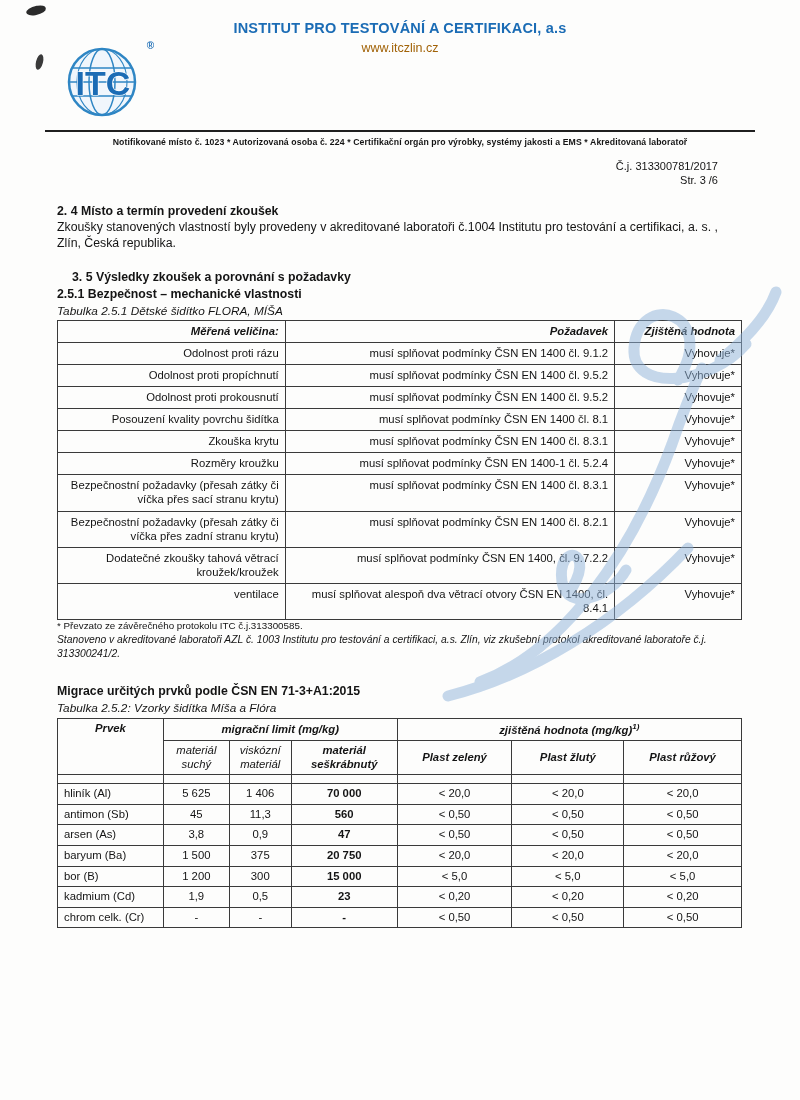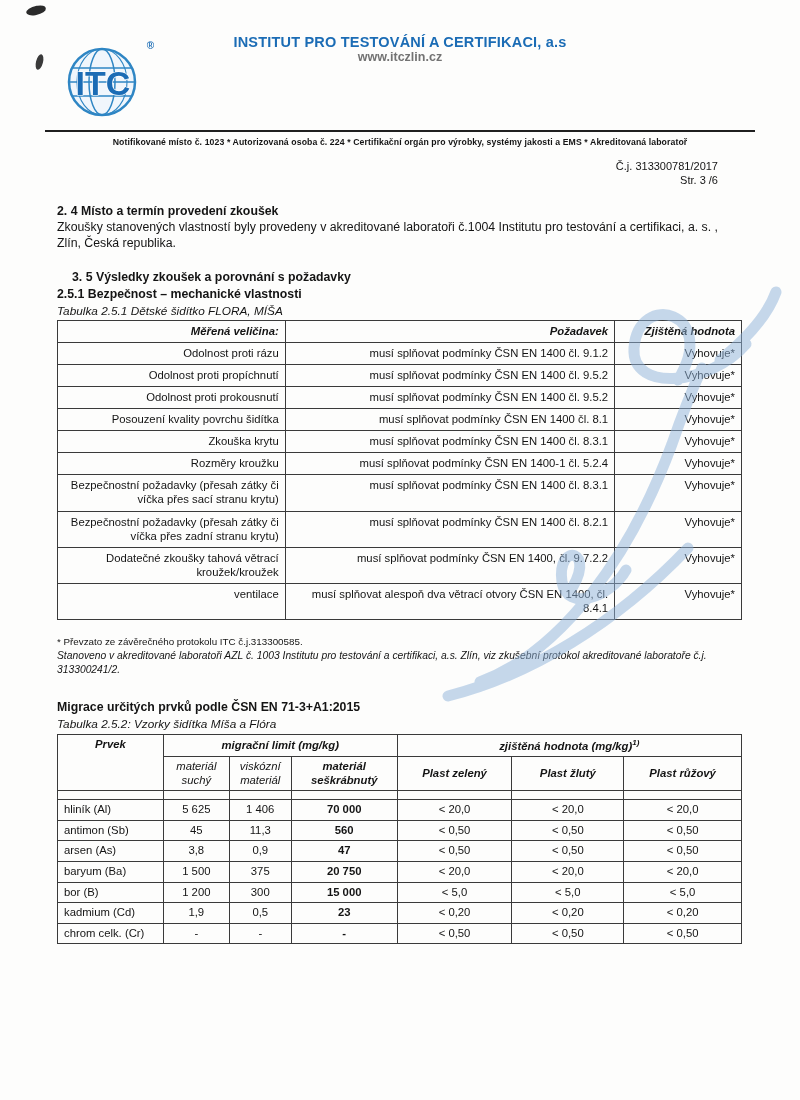--- a/index.html
+++ b/index.html
@@ -10,42 +10,42 @@
     font-family:"Liberation Sans", sans-serif;
   }
   
   .speck1 { position:absolute; left:26px; top:6px; width:20px; height:9px; background:#2b2b2b; border-radius:60% 40% 55% 45%; transform:rotate(-10deg); }
   .speck2 { position:absolute; left:36px; top:54px; width:7px; height:16px; background:#3a3a3a; border-radius:50%; transform:rotate(14deg); }
 
   
   .doc-header { position:relative; height:130px; }
   .logo { position:absolute; left:60px; top:42px; width:88px; height:80px; }
   .logo-reg { position:absolute; right:-6px; top:-2px; font-size:10px; font-weight:bold; color:#1b6cb5; }
-  .org-block { text-align:center; padding-top:34px; }
+  .org-block { text-align:center; padding-top:20px; }
   .org-name { color:#1b6cb5; font-weight:bold; font-size:14.5px; letter-spacing:0.2px; }
-  .org-site { color:#737373; font-weight:bold; font-size:12.5px; }
+  .org-site { color:#a16207; font-weight:normal; font-size:12.5px; margin-top:5px; }
   .rule { border-top:2px solid #1f1f1f; margin:0 45px; }
   .accred { text-align:center; font-size:8.7px; font-weight:bold; margin-top:5px; letter-spacing:0.1px; }
   .refblock { text-align:right; margin:12px 82px 0 0; font-size:11px; line-height:1.3; }
 
   .content { margin:0 58px 0 57px; }
   .h-24 { margin-top:16px; font-size:12.3px; font-weight:bold; }
   .body-24 { font-size:12.3px; margin-top:2px; line-height:1.3; }
   .h-35 { margin-top:18px; font-size:12.3px; font-weight:bold;margin-left:15px; }
   .h-251 { font-size:12.3px; font-weight:bold; margin-top:3px; }
   .cap { font-size:11.8px; font-style:italic; margin-top:3px; }
 
   table { width:100%; border-collapse:collapse; font-size:11.3px; }
   th, td { border:1px solid #3a3a3a; }
 
   .t1 { margin-top:2px; }
   .t1 th, .t1 td { padding:3px 6px 4px; vertical-align:top; text-align:right; line-height:1.25; }
   .t1 th { font-style:italic; font-weight:bold; }
 
-  .fn1 { font-size:9.8px; margin-top:16px; }
+  .fn1 { font-size:9.8px; margin-top:0; }
   .fn2 { font-size:10.3px; font-style:italic; margin-top:2px; line-height:1.3; }
 
   .h-252 { margin-top:28px; font-size:12.3px; font-weight:bold; font-style:italic; text-decoration:underline; }
   .h-mig { margin-top:24px; font-size:12.3px; font-weight:bold; }
 
   .t2 { margin-top:3px; }
   .t2 th, .t2 td { padding:3px 4px; text-align:center; vertical-align:middle; line-height:1.2; }
   .t2 th { font-style:italic; font-weight:bold; }
   .t2 th.nb { font-weight:normal; }
   .t2 .vtop { vertical-align:top; }

